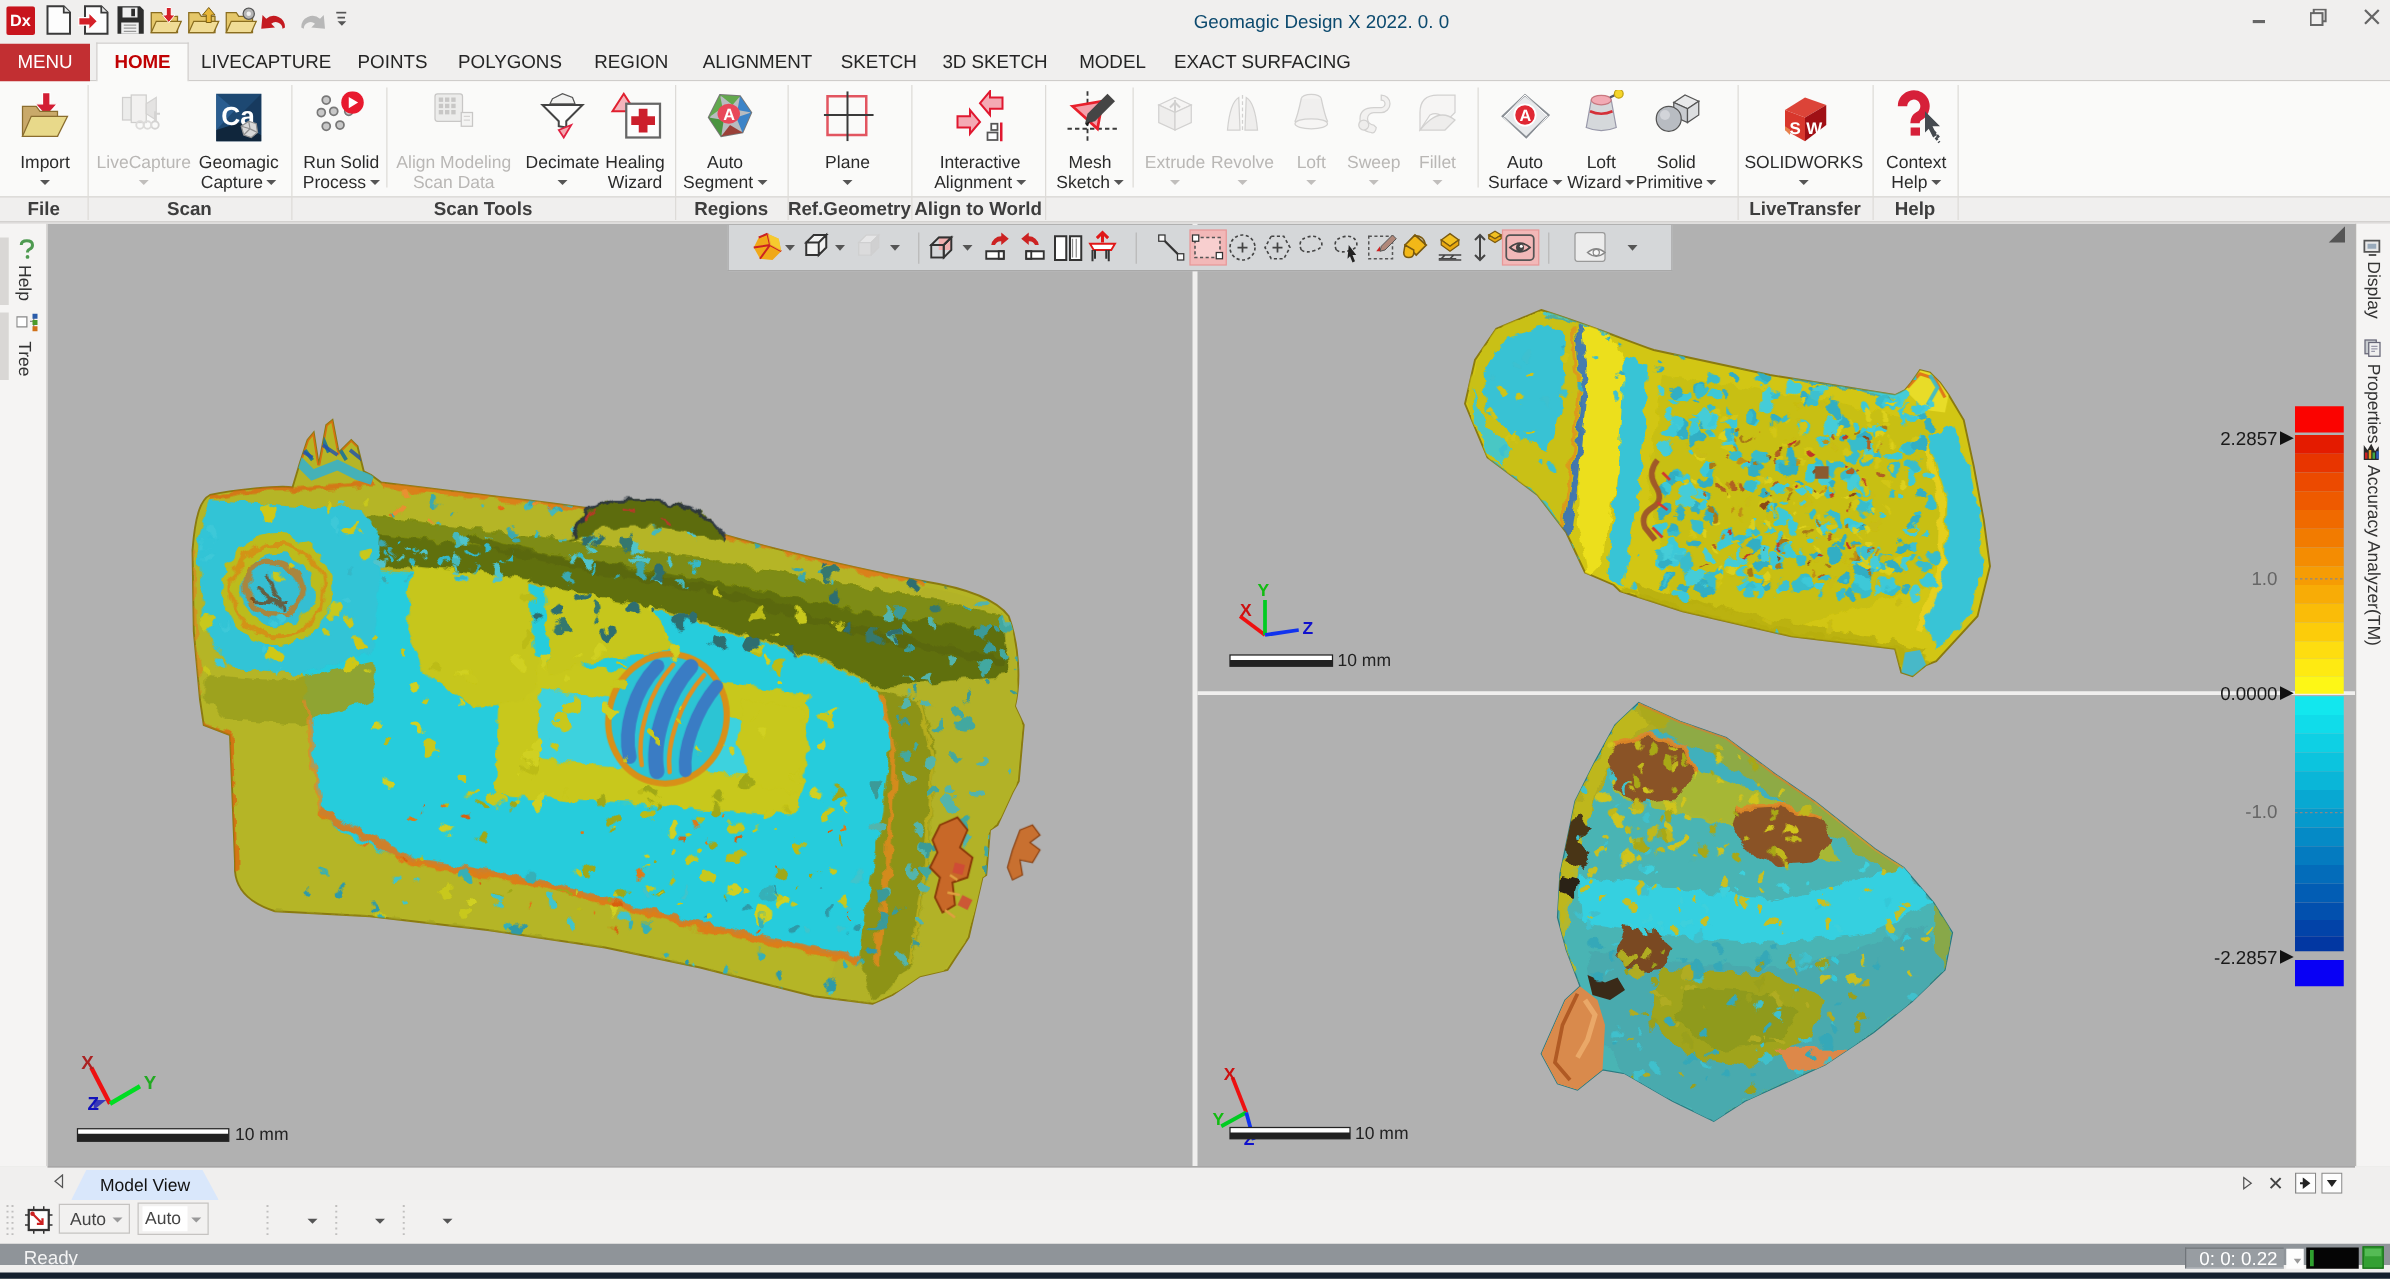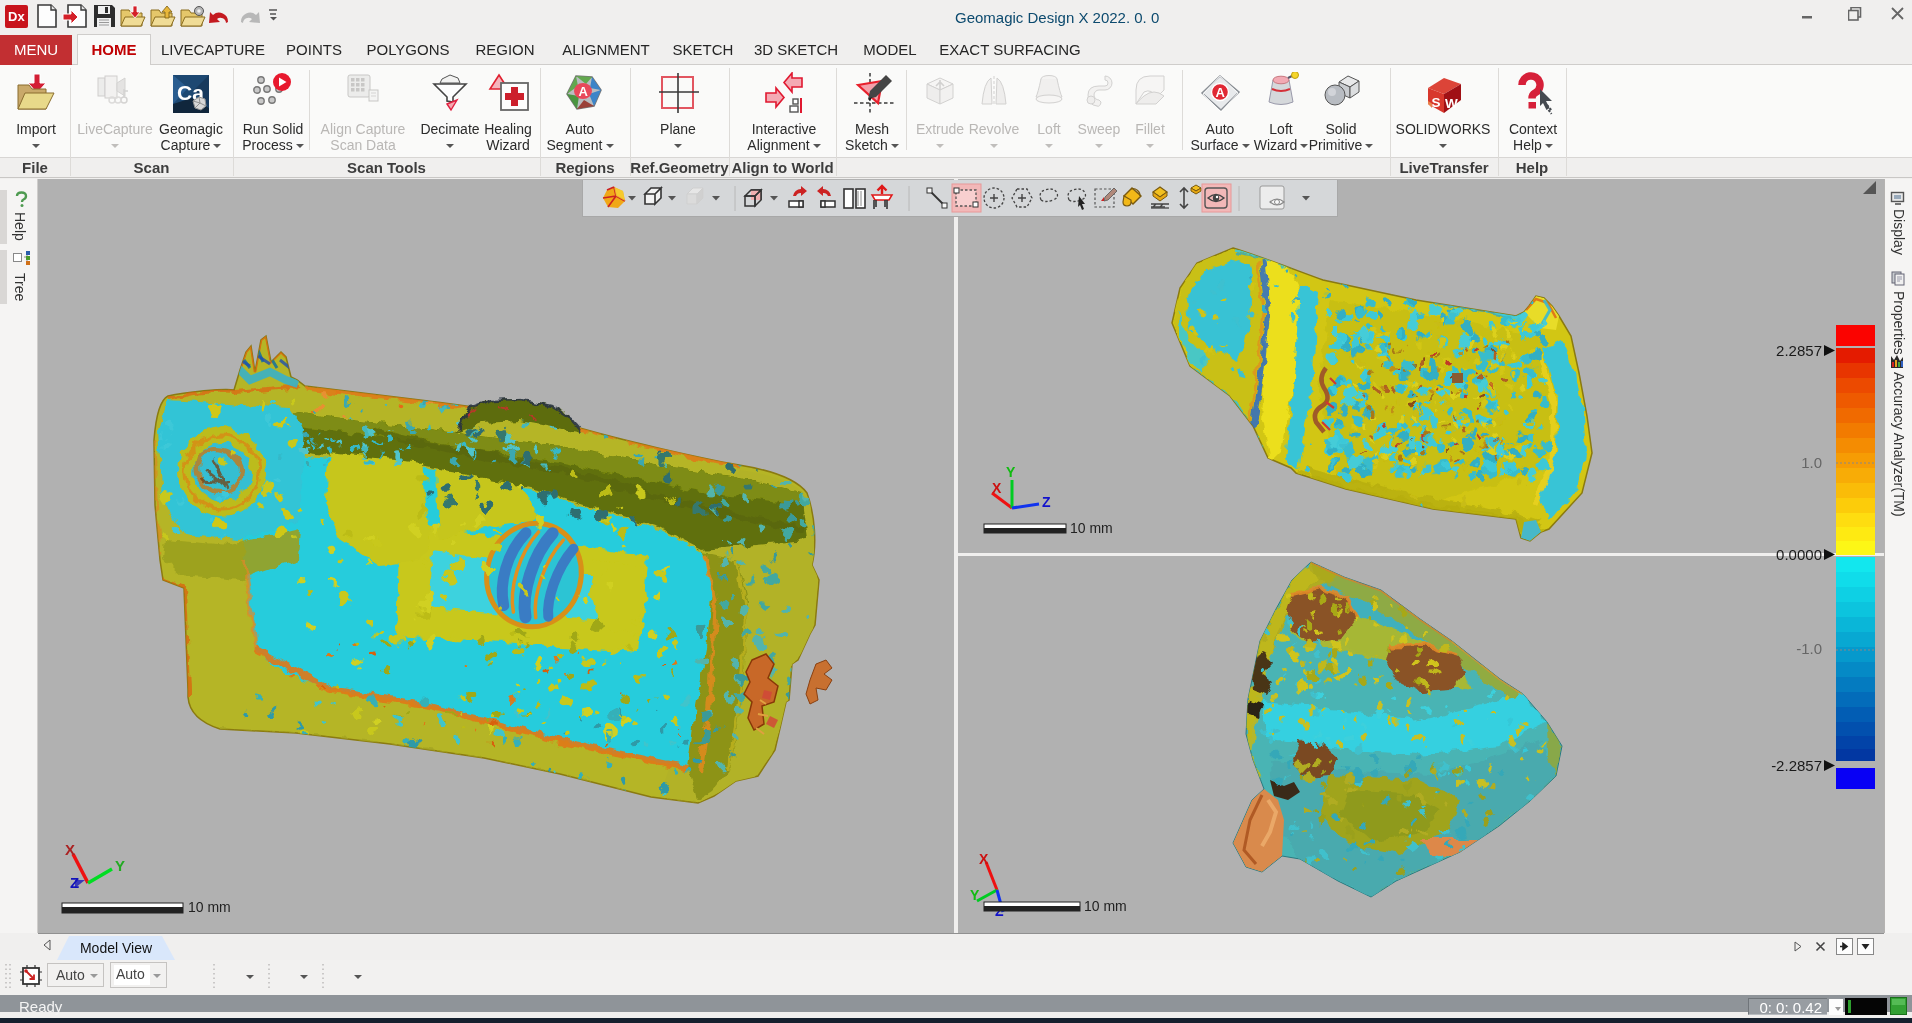--- a/index.html
+++ b/index.html
@@ -199,21 +199,21 @@
         <rect x="6" y="11" width="3.5" height="3.5"></rect>
         <rect x="11" y="11" width="3.5" height="3.5"></rect>
         <rect x="16" y="11" width="3.5" height="3.5"></rect>
         <rect x="6" y="16" width="3.5" height="3.5"></rect>
         <rect x="11" y="16" width="3.5" height="3.5"></rect>
         <rect x="16" y="16" width="3.5" height="3.5"></rect>
       </g>
       <rect x="24" y="18" width="9" height="11" fill="#f4f4f3" stroke="#c8c7c6"></rect>
       <path d="M26 21 h5 M26 24 h5" stroke="#d5d4d3"></path>
     </svg>
-<div class="rlabel dis" style="left:303px;top:122px">Align Capture</div>
+<div class="rlabel dis" style="left:303px;top:122px">Align Modeling</div>
 <div class="rlabel dis" style="left:303px;top:138px">Scan Data</div>
 
 <svg class="ricon" style="left:430px;top:73px" width="42" height="42">
       <path d="M12 6 l8 -4 8 3 2 5 h-20 Z" fill="#f2f2f1" stroke="#555"></path>
       <path d="M4 11 h32 l-13 13 v5 l-6 -1 v-4 Z" fill="#fdfdfd" stroke="#444" stroke-width="1.6"></path>
       <path d="M17 31 l10 -4 -6 10 Z" fill="#f4a8b0" stroke="#e02040" stroke-width="1.4"></path>
     </svg>
 <div class="rlabel" style="left:390px;top:122px">Decimate</div>
 <div class="rlabel" style="left:390px;top:138px"><span class="caret" style="margin-left:0"></span></div>
 
@@ -2255,21 +2255,21 @@
 <svg class="abs" style="left:321px;top:2px" width="4" height="30">
       <path d="M2 2 v26" stroke="#c0bfbe" stroke-width="1.6" stroke-dasharray="1.5 3"></path>
     </svg>
 <span class="caret" style="position:absolute;left:351px;top:15px"></span>
 </div>
 <div id="statusbar">
     <span style="position:absolute;left:19px;top:3px">Ready</span>
   </div>
 <div id="statusright">
 <div class="abs" style="left:1748px;top:998px;width:79px;height:17px;background:#989da2;border-top:1px solid #70757a;border-left:1px solid #70757a;border-bottom:1px solid #b8bcc0"></div>
-<div class="abs" style="left:1752px;top:999px;width:70px;height:15px;color:#fff;font-size:15px;text-align:right">0: 0: 0.42</div>
+<div class="abs" style="left:1752px;top:999px;width:70px;height:15px;color:#fff;font-size:15px;text-align:right">0: 0: 0.22</div>
 <div class="abs" style="left:1829px;top:999px;width:14px;height:16px;background:#fdfdfd"></div>
 <span class="caret" style="position:absolute;left:1832px;top:1007px;border-top-color:#999;border-left-width:3.5px;border-right-width:3.5px"></span>
 <div class="abs" style="left:1845px;top:998px;width:42px;height:17px;background:#050505"></div>
 <div class="abs" style="left:1848px;top:1000px;width:3px;height:13px;background:#2fa02f"></div>
 <div class="abs" style="left:1890px;top:997px;width:17px;height:18px;background:#33a033;border:1px solid #1a701a"></div>
 <div class="abs" style="left:1892px;top:999px;width:13px;height:6px;background:#55bb55"></div>
 </div>
 <div id="bottomstrip"></div>
 
 </body></html>

